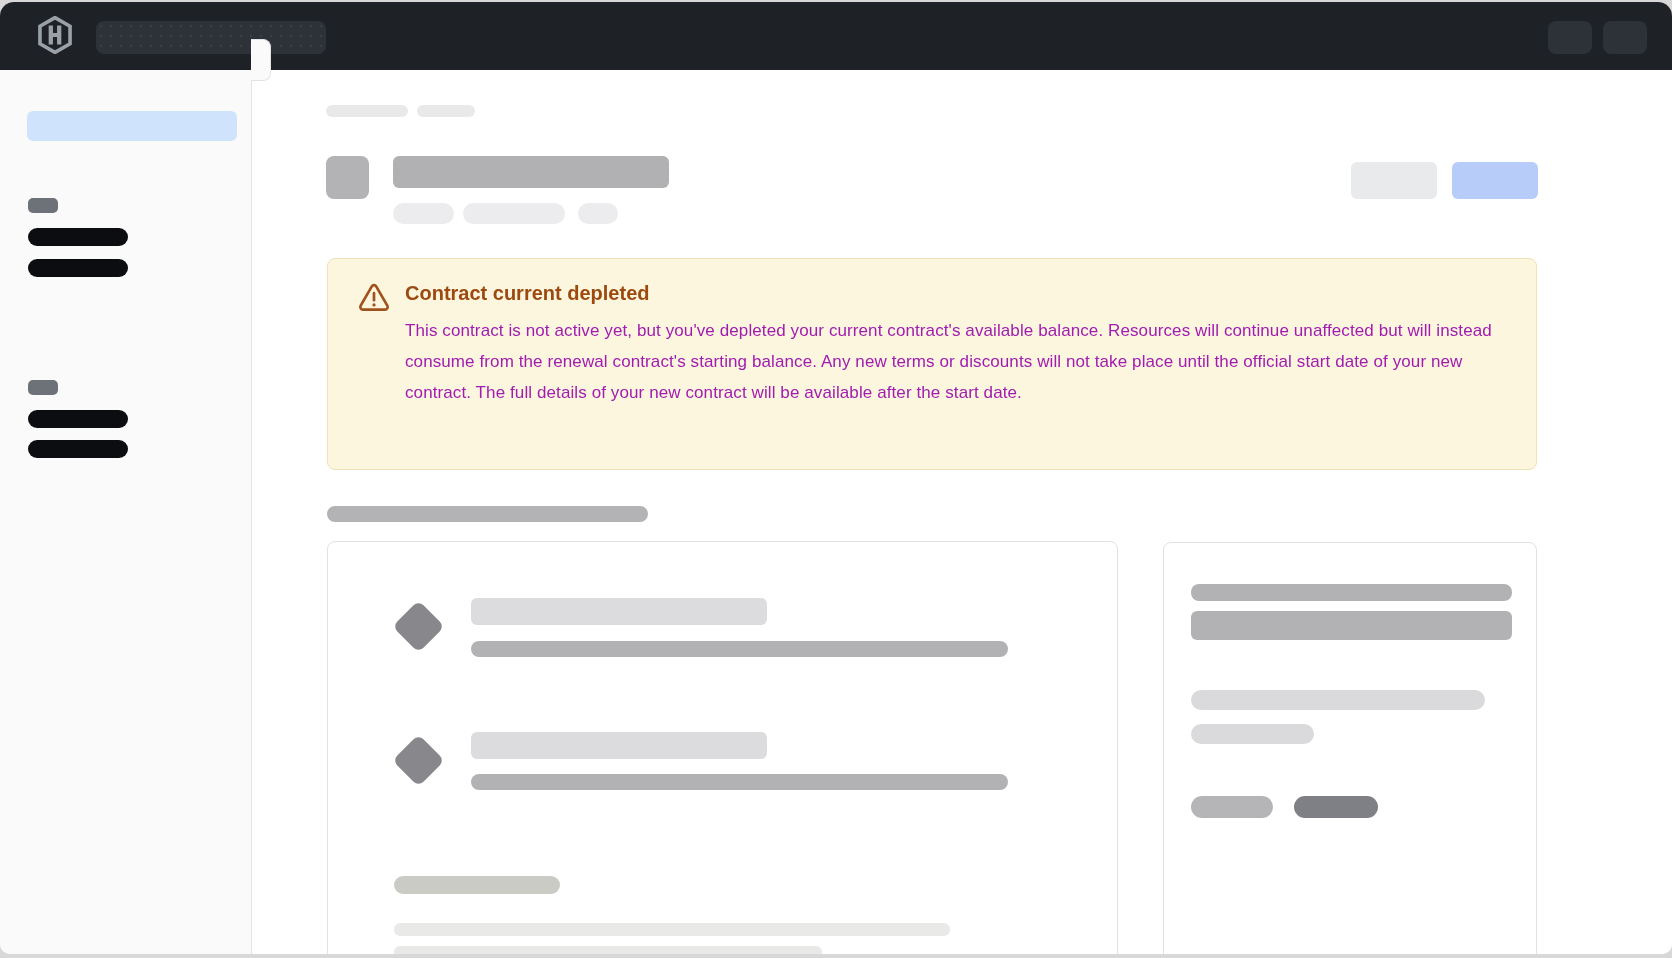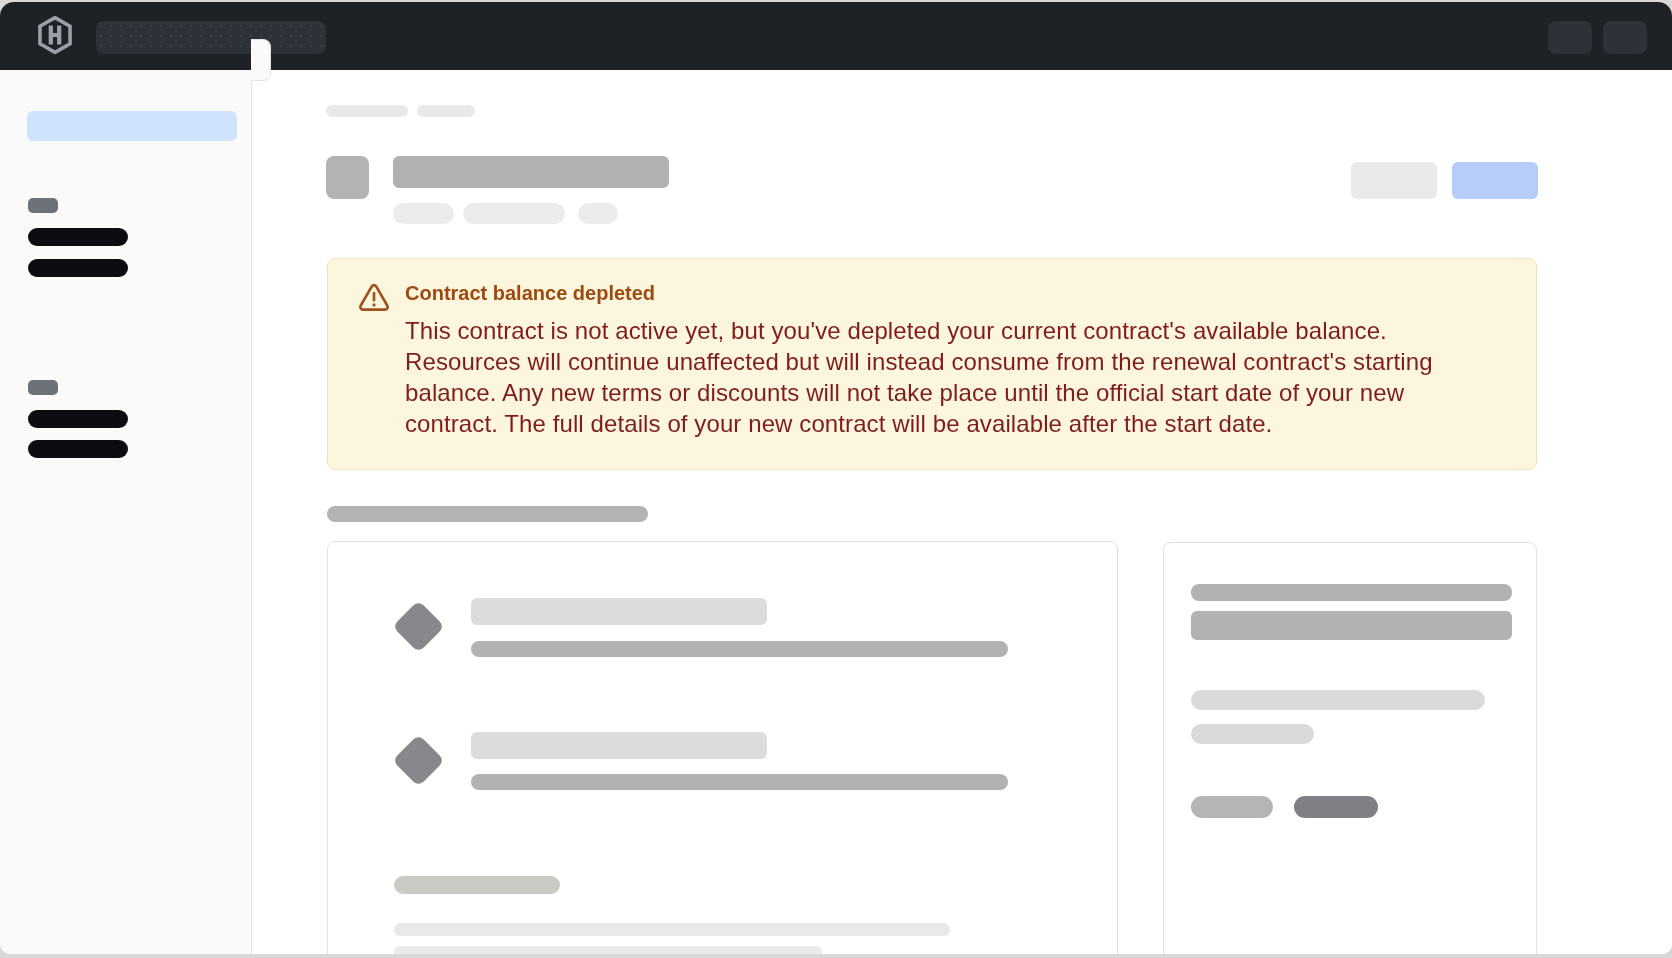--- a/index.html
+++ b/index.html
@@ -75,21 +75,21 @@
     border:1px solid #efe2b8;
     border-radius:8px;
   }
   .alert-icon { position:absolute; left:29px; top:22px; width:34px; height:34px; }
   .alert-text { position:absolute; left:77px; top:20px; right:36px; }
   .alert-title {
     font-size:20px; font-weight:bold; color:#9c4a10;
     line-height:28px; margin-bottom:8px;
   }
   .alert-body {
-    font-size:24px; line-height:31px; color:#7f1d1d;
+    font-size:17px; line-height:31px; color:#a21caf;
     letter-spacing:0.1px;
   }
 
   
   .section-bar { left:75px; top:436px; width:321px; height:16px; border-radius:8px; background:#b3b3b6; }
   .card {
     position:absolute; background:#ffffff;
     border:1px solid #e2e2e3; border-radius:8px;
   }
   .card-left  { left:75px;  top:471px; width:791px; height:600px; }
@@ -159,21 +159,21 @@
     <div class="sk hdr-btn hdr-btn-sec"></div>
     <div class="sk hdr-btn hdr-btn-pri"></div>
 
     <div class="alert">
       <svg class="alert-icon" viewBox="0 0 24 24">
         <path d="M10.45 3.8 L2.6 17.4 a1.9 1.9 0 0 0 1.65 2.85 h15.5 a1.9 1.9 0 0 0 1.65 -2.85 L13.55 3.8 a1.8 1.8 0 0 0 -3.1 0 Z" fill="none" stroke="#a0521c" stroke-width="1.9" stroke-linejoin="round"></path>
         <line x1="12" y1="8.6" x2="12" y2="13.6" stroke="#a0521c" stroke-width="1.9" stroke-linecap="round"></line>
         <circle cx="12" cy="16.9" r="1.15" fill="#a0521c"></circle>
       </svg>
       <div class="alert-text">
-        <div class="alert-title">Contract balance depleted</div>
+        <div class="alert-title">Contract current depleted</div>
         <div class="alert-body">This contract is not active yet, but you've depleted your current contract's available balance. Resources will continue unaffected but will instead consume from the renewal contract's starting balance. Any new terms or discounts will not take place until the official start date of your new contract. The full details of your new contract will be available after the start date.</div>
       </div>
     </div>
 
     <div class="sk section-bar"></div>
 
     <div class="card card-left">
       <div class="diamond d1"></div>
       <div class="sk entry-title et1"></div>
       <div class="sk entry-bar eb1"></div>

